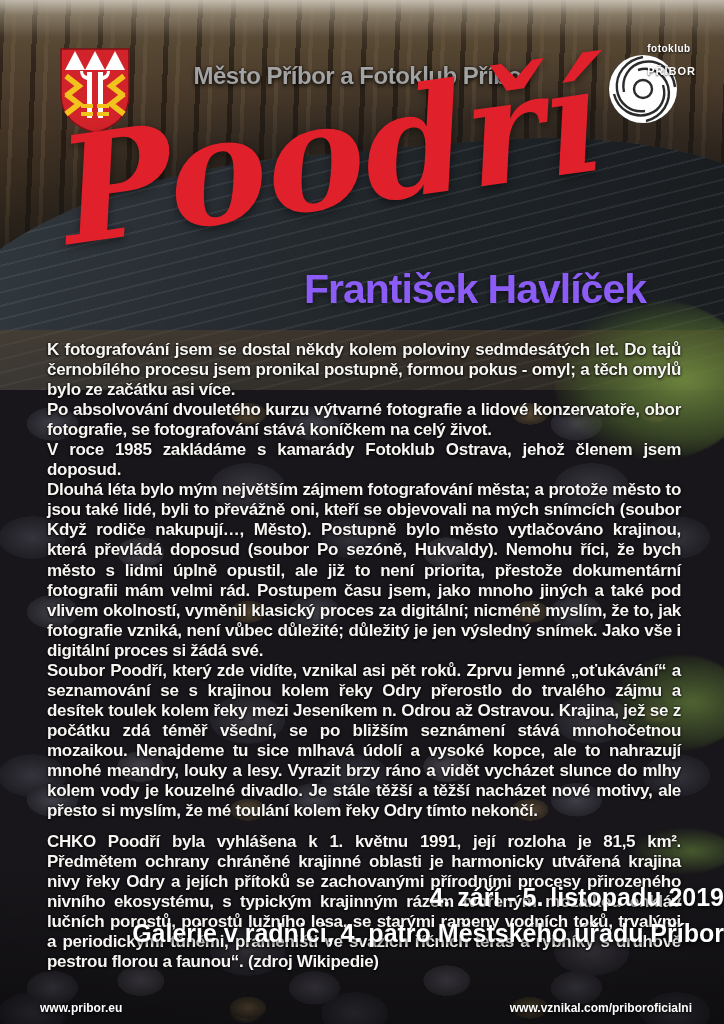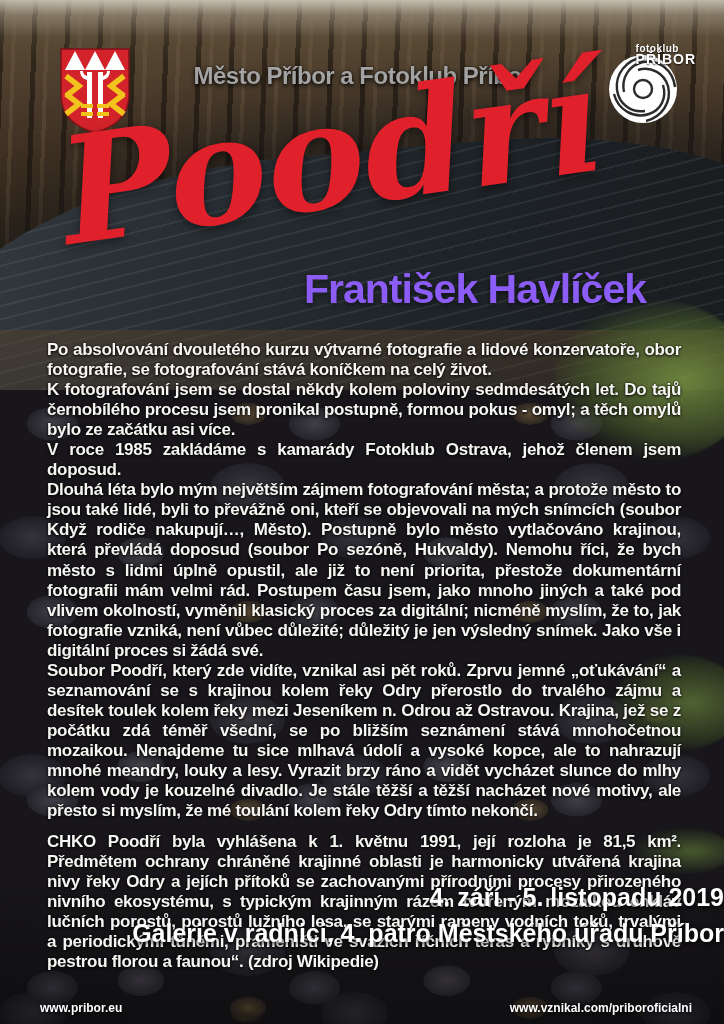--- a/index.html
+++ b/index.html
@@ -62,21 +62,21 @@
     color:#a3a3a3;font-size:24px;font-weight:bold;letter-spacing:-.5px;
     text-shadow:0 2px 4px rgba(0,0,0,.85),0 0 2px rgba(0,0,0,.6);
   }
   .fklogo{position:absolute;right:26px;top:44px;width:92px;height:92px;}
   .fklogo svg{position:absolute;left:0;top:8px;}
   .fklogo-text{
     position:absolute;right:2px;top:0;text-align:left;color:#fff;
     font-weight:bold;font-size:10px;line-height:10px;letter-spacing:.5px;
     text-shadow:0 1px 2px rgba(0,0,0,.8);
   }
-  .fklogo-text .l2{font-size:14px;letter-spacing:1px;}
+  .fklogo-text .l2{font-size:11px;letter-spacing:1px;margin-top:12px;}
   
   .script-title{
     position:absolute;left:72px;top:118px;
     font-family:"DejaVu Serif",serif;font-style:italic;font-weight:bold;
     font-size:148px;line-height:1;color:#e0202a;
     transform:rotate(-8deg);transform-origin:left bottom;
     text-shadow:0 3px 8px rgba(0,0,0,.45);
   }
   .author{
     position:absolute;right:78px;top:266px;
@@ -161,22 +161,22 @@
     <div class="fklogo-text">
       <div>fotoklub</div>
       <div class="l2">PŘÍBOR</div>
     </div>
   </div>
 
   <div class="script-title">Poodří</div>
   <div class="author">František Havlíček</div>
 
   <div class="body-text">
+    <p>K fotografování jsem se dostal někdy kolem poloviny sedmdesátých let. Do tajů černobílého procesu jsem pronikal postupně, formou pokus - omyl; a těch omylů bylo ze začátku asi více.</p>
     <p>Po absolvování dvouletého kurzu výtvarné fotografie a lidové konzervatoře, obor fotografie, se  fotografování stává koníčkem na celý život.</p>
-    <p>K fotografování jsem se dostal někdy kolem poloviny sedmdesátých let. Do tajů černobílého procesu jsem pronikal postupně, formou pokus - omyl; a těch omylů bylo ze začátku asi více.</p>
     <p>V roce 1985 zakládáme s kamarády Fotoklub Ostrava, jehož členem jsem doposud.</p>
     <p>Dlouhá léta bylo mým největším zájmem fotografování města; a protože město to jsou také lidé, byli to převážně oni, kteří se objevovali na mých snímcích (soubor Když rodiče nakupují…, Město). Postupně bylo město vytlačováno krajinou, která převládá doposud (soubor Po  sezóně, Hukvaldy). Nemohu říci, že bych město s lidmi úplně opustil, ale již to není priorita, přestože dokumentární fotografii mám velmi rád. Postupem času jsem, jako mnoho jiných a také pod vlivem okolností, vyměnil klasický proces za digitální; nicméně myslím, že to, jak  fotografie vzniká, není vůbec důležité; důležitý je jen výsledný snímek. Jako vše i digitální proces si žádá své.</p>
     <p>Soubor Poodří, který zde vidíte, vznikal asi pět roků. Zprvu jemné „oťukávání“ a seznamování se  s  krajinou kolem řeky Odry přerostlo do trvalého zájmu a desítek toulek kolem řeky mezi Jeseníkem n. Odrou až Ostravou. Krajina, jež se z počátku zdá téměř všední, se po bližším seznámení stává mnohočetnou mozaikou. Nenajdeme tu sice mlhavá údolí a vysoké kopce, ale  to nahrazují mnohé meandry, louky a lesy. Vyrazit brzy ráno a vidět vycházet slunce do mlhy kolem vody je kouzelné divadlo. Je stále těžší a těžší nacházet nové motivy, ale přesto si  myslím, že mé toulání kolem řeky Odry tímto nekončí.</p>
     <p class="gap">CHKO Poodří byla vyhlášena k 1. květnu 1991, její rozloha je 81,5 km². Předmětem ochrany chráněné krajinné oblasti je harmonicky utvářená krajina nivy řeky Odry a jejích přítoků se  zachovanými přírodními procesy přirozeného nivního ekosystému, s typickým krajinným rázem tvořeným mozaikou enkláv lučních porostů, porostů lužního lesa, se starými rameny vodních toků, trvalými a periodickými tůněmi, prameništi ve svazích říčních teras a rybníky s  druhově pestrou florou a faunou“. (zdroj Wikipedie)</p>
   </div>
 
   <div class="footer-info">
     <div>4. září - 5. listopadu 2019</div>
     <div>Galerie v radnici, 4. patro Městského úřadu Příbor</div>
   </div>

